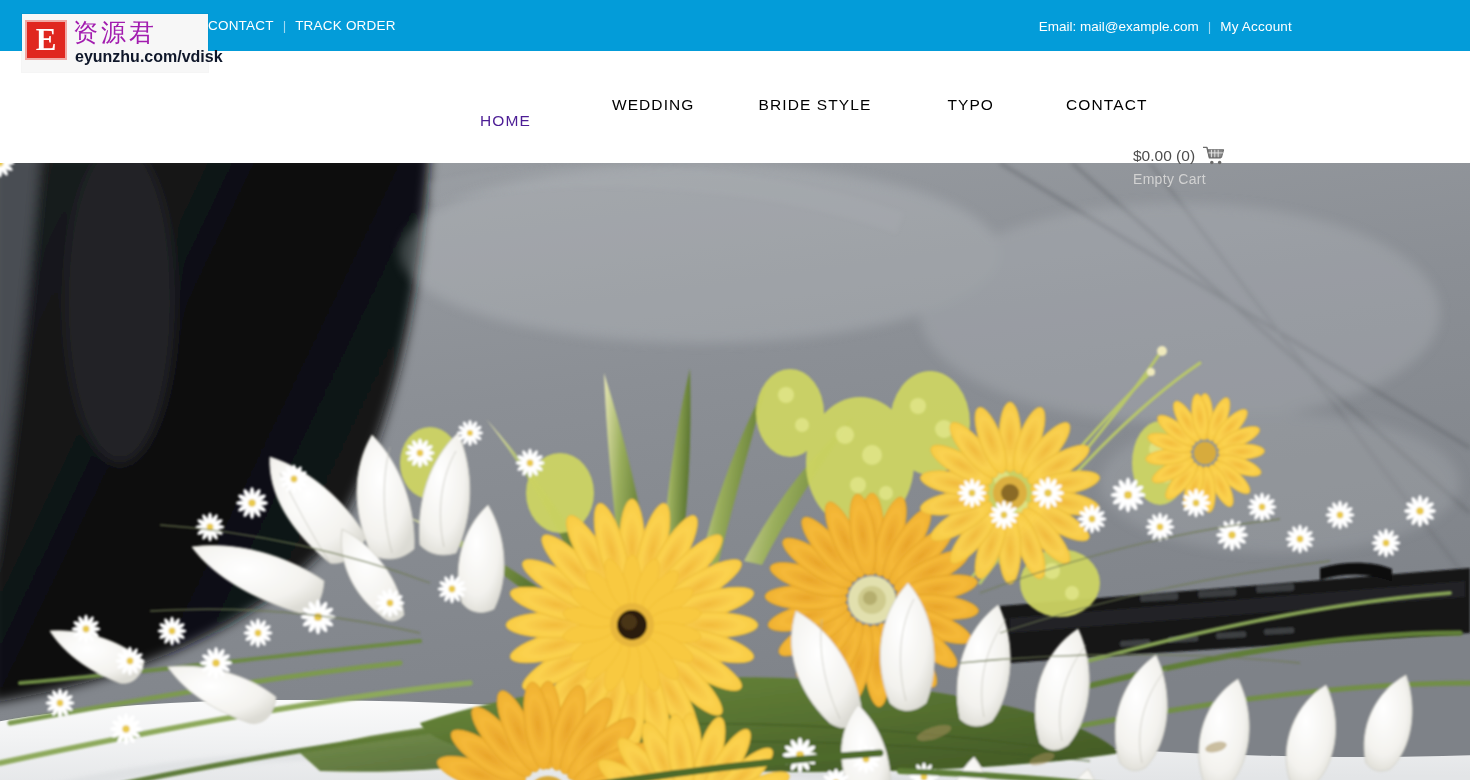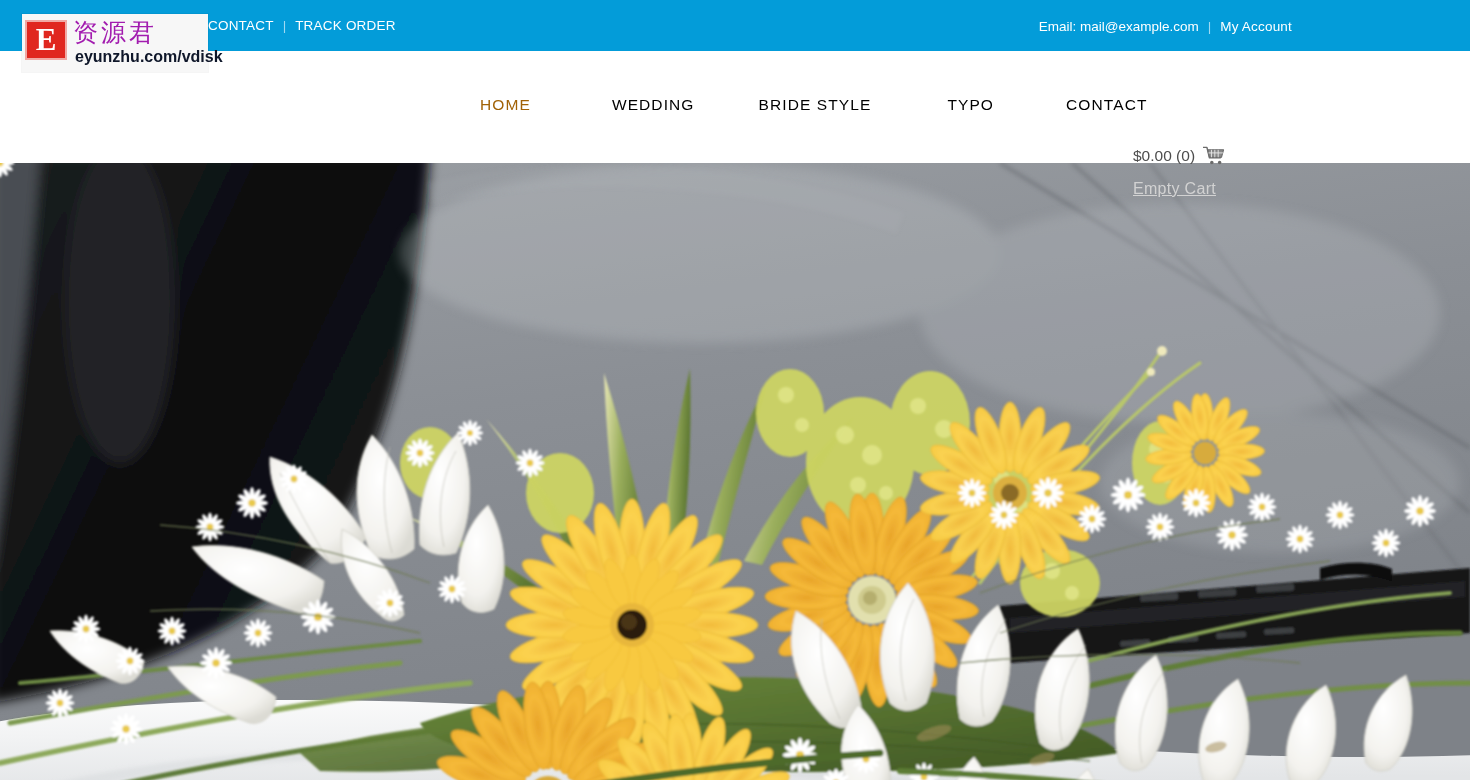--- a/index.html
+++ b/index.html
@@ -144,21 +144,22 @@
   .nav-item {
     font-size: 15.5px;
     letter-spacing: 1.1px;
     color: #000000;
     text-decoration: none;
     white-space: nowrap;
     cursor: pointer;
     padding: 0;
   }
   .nav-item.active {
-    color: #a16207;
+    color: #4c1d95;
+    margin-top: 16px;
   }
   .nav-gap-1 { width: 81px; }
   .nav-gap-2 { width: 64px; }
   .nav-gap-3 { width: 76px; }
   .nav-gap-4 { width: 72px; }
 
   
   .cart {
     position: absolute;
     left: 1133px;
@@ -174,26 +175,25 @@
     color: #4d4d4d;
     white-space: nowrap;
   }
   .cart-icon {
     display: inline-block;
     width: 22px;
     height: 20px;
     position: relative;
   }
   .cart-empty {
-    margin-top: 14px;
-    font-size: 16px;
+    margin-top: 5px;
+    font-size: 14px;
     color: #d2d2d2;
     letter-spacing: 0.3px;
     white-space: nowrap;
-    text-decoration: underline;
   }
 
   
   .hero {
     position: absolute;
     left: 0;
     top: 163px;
     width: 1470px;
     height: 617px;
     overflow: hidden;

